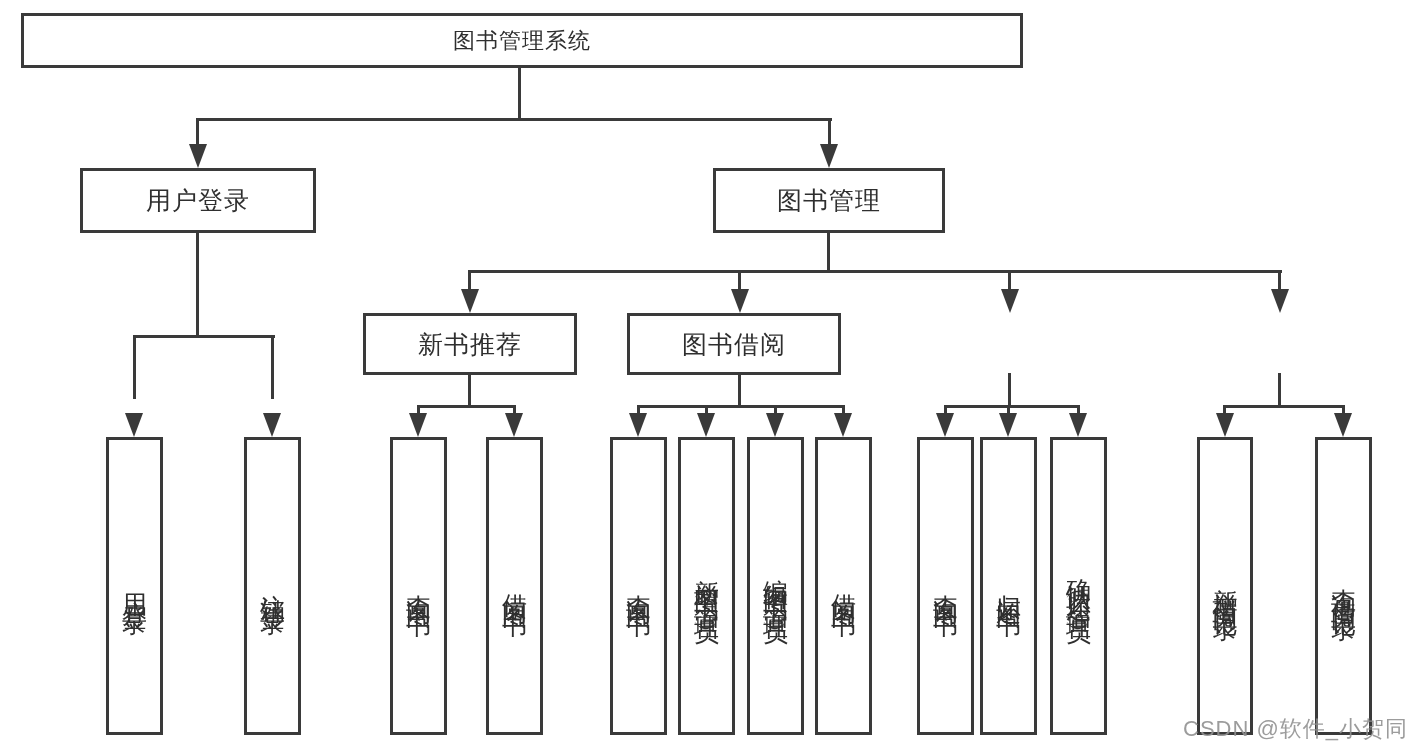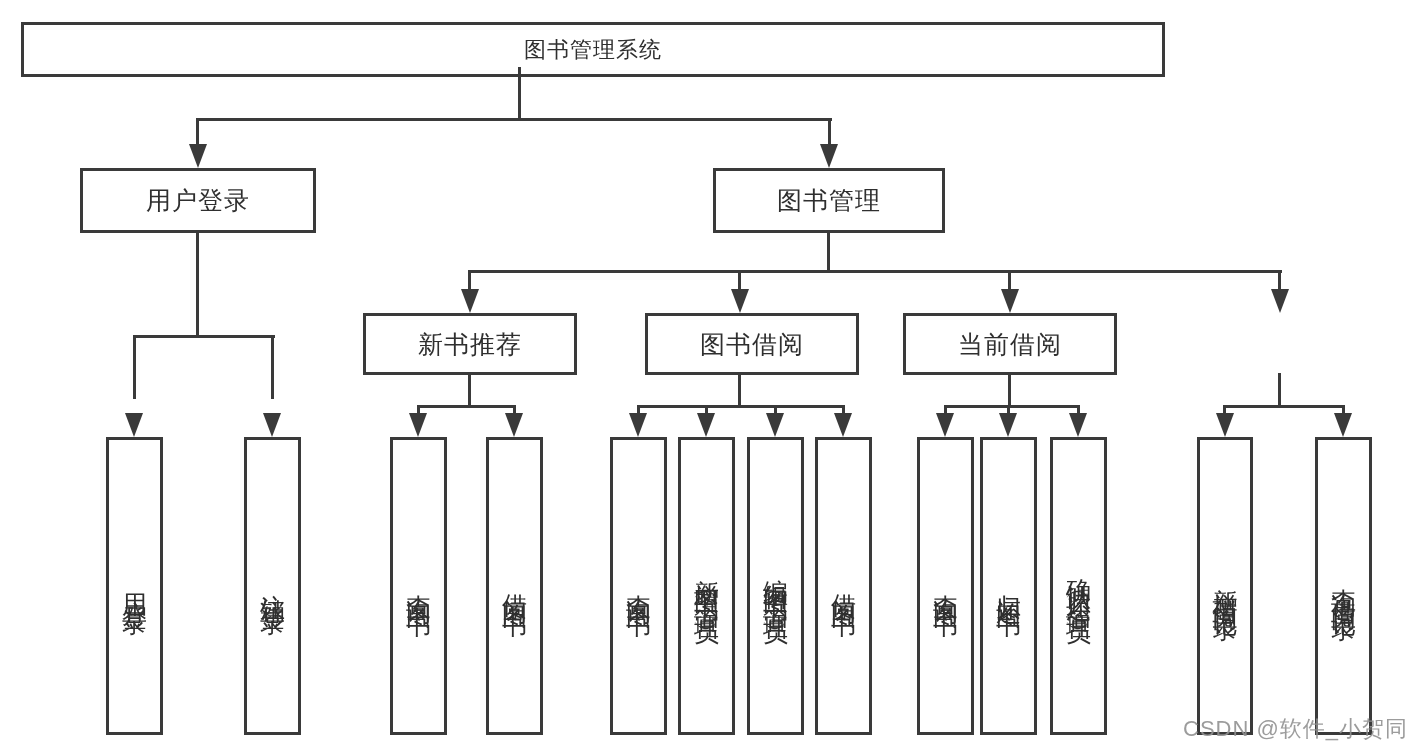--- a/index.html
+++ b/index.html
@@ -29,39 +29,36 @@
   .watermark{
     position:absolute;left:1183px;top:714px;font-size:22px;
     color:rgba(145,145,145,0.9);white-space:nowrap;letter-spacing:1px;
   }
 </style>
 </head>
 <body>
 
 <div id="canvas">
 
-  <div class="node root-node" style="left:21px;top:22px;width:1144px;height:55px;">
+  <div class="node root-node" style="left:21px;top:13px;width:1002px;height:55px;">
     <span>图书管理系统</span>
   </div>
 
   <div class="node h-node" style="left:80px;top:168px;width:236px;height:65px;">
     <span>用户登录</span>
   </div>
   <div class="node h-node" style="left:363px;top:313px;width:214px;height:62px;">
     <span>新书推荐</span>
   </div>
 
   <div class="node h-node" style="left:713px;top:168px;width:232px;height:65px;">
     <span>图书管理</span>
   </div>
-  <div class="node h-node" style="left:645px;top:313px;width:214px;height:62px;">
+  <div class="node h-node" style="left:627px;top:313px;width:214px;height:62px;">
     <span>图书借阅</span>
-  </div>
-  <div class="node h-node" style="left:903px;top:313px;width:214px;height:62px;">
-    <span>当前借阅</span>
   </div>
 
   <div class="node v-node" style="left:106px;top:437px;width:57px;height:298px;">
     <span>用户登录</span>
   </div>
   <div class="node v-node" style="left:244px;top:437px;width:57px;height:298px;">
     <span>注销登录</span>
   </div>
 
   <div class="node v-node" style="left:390px;top:437px;width:57px;height:298px;">

